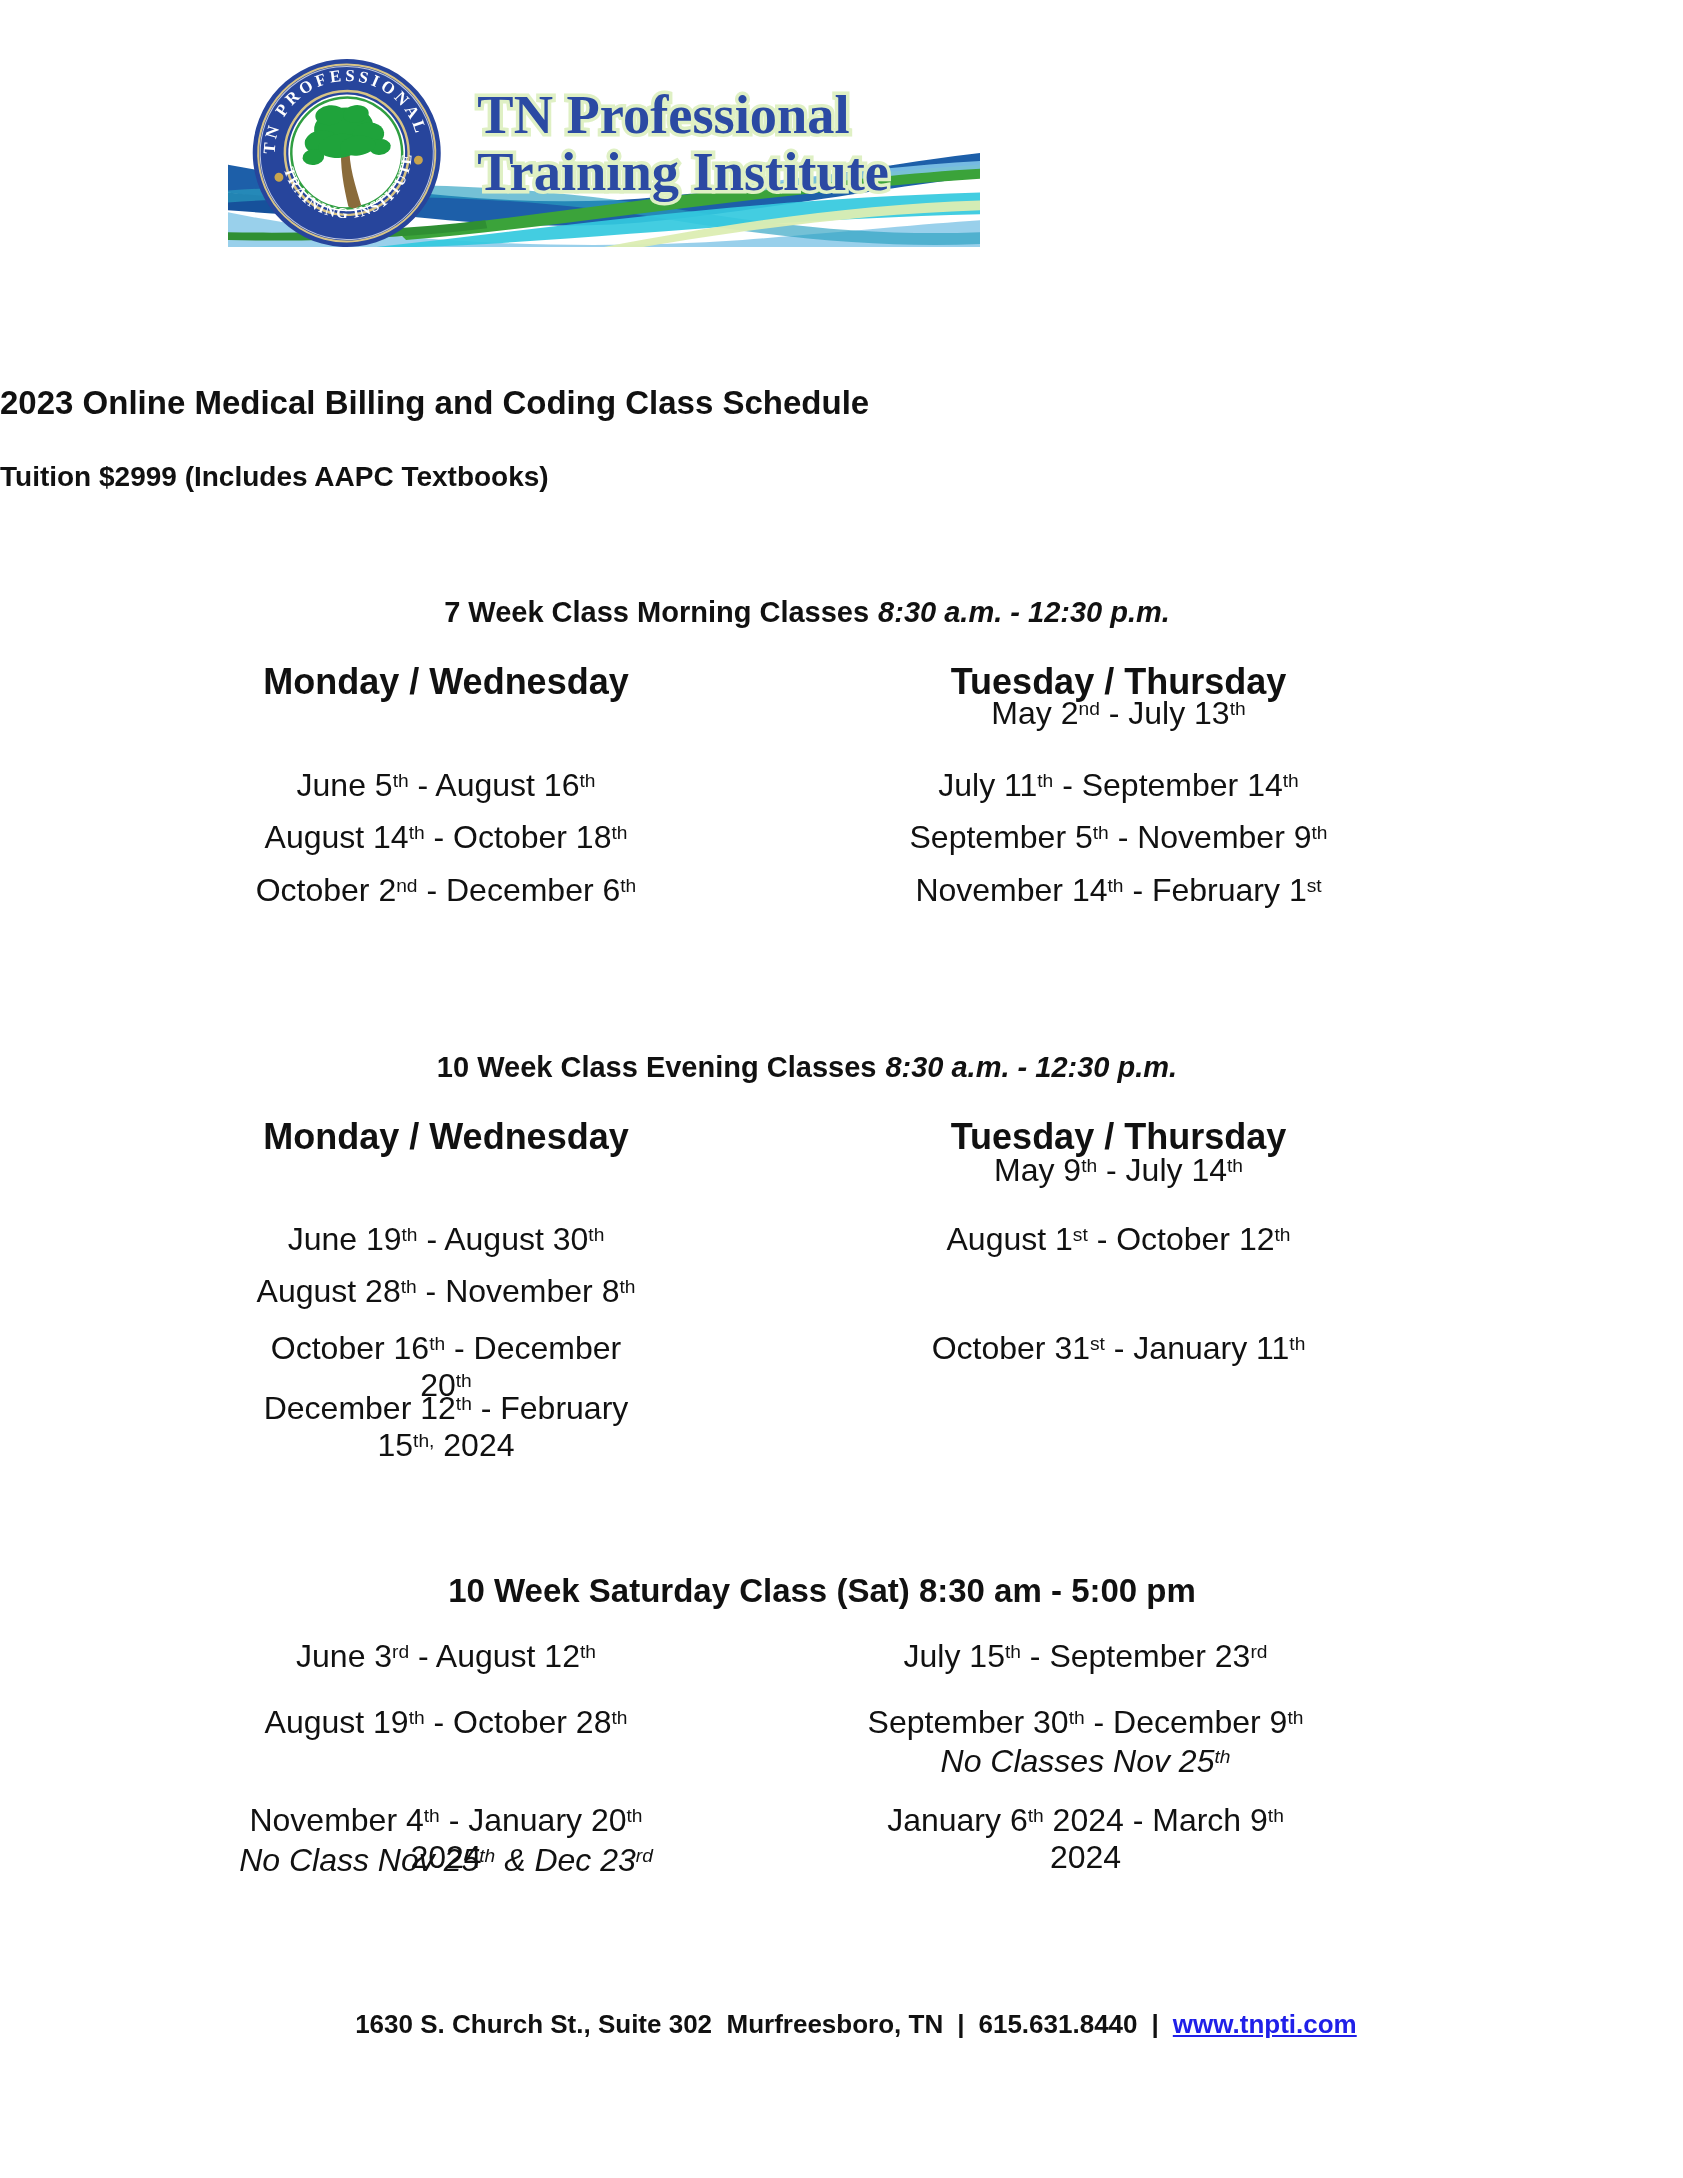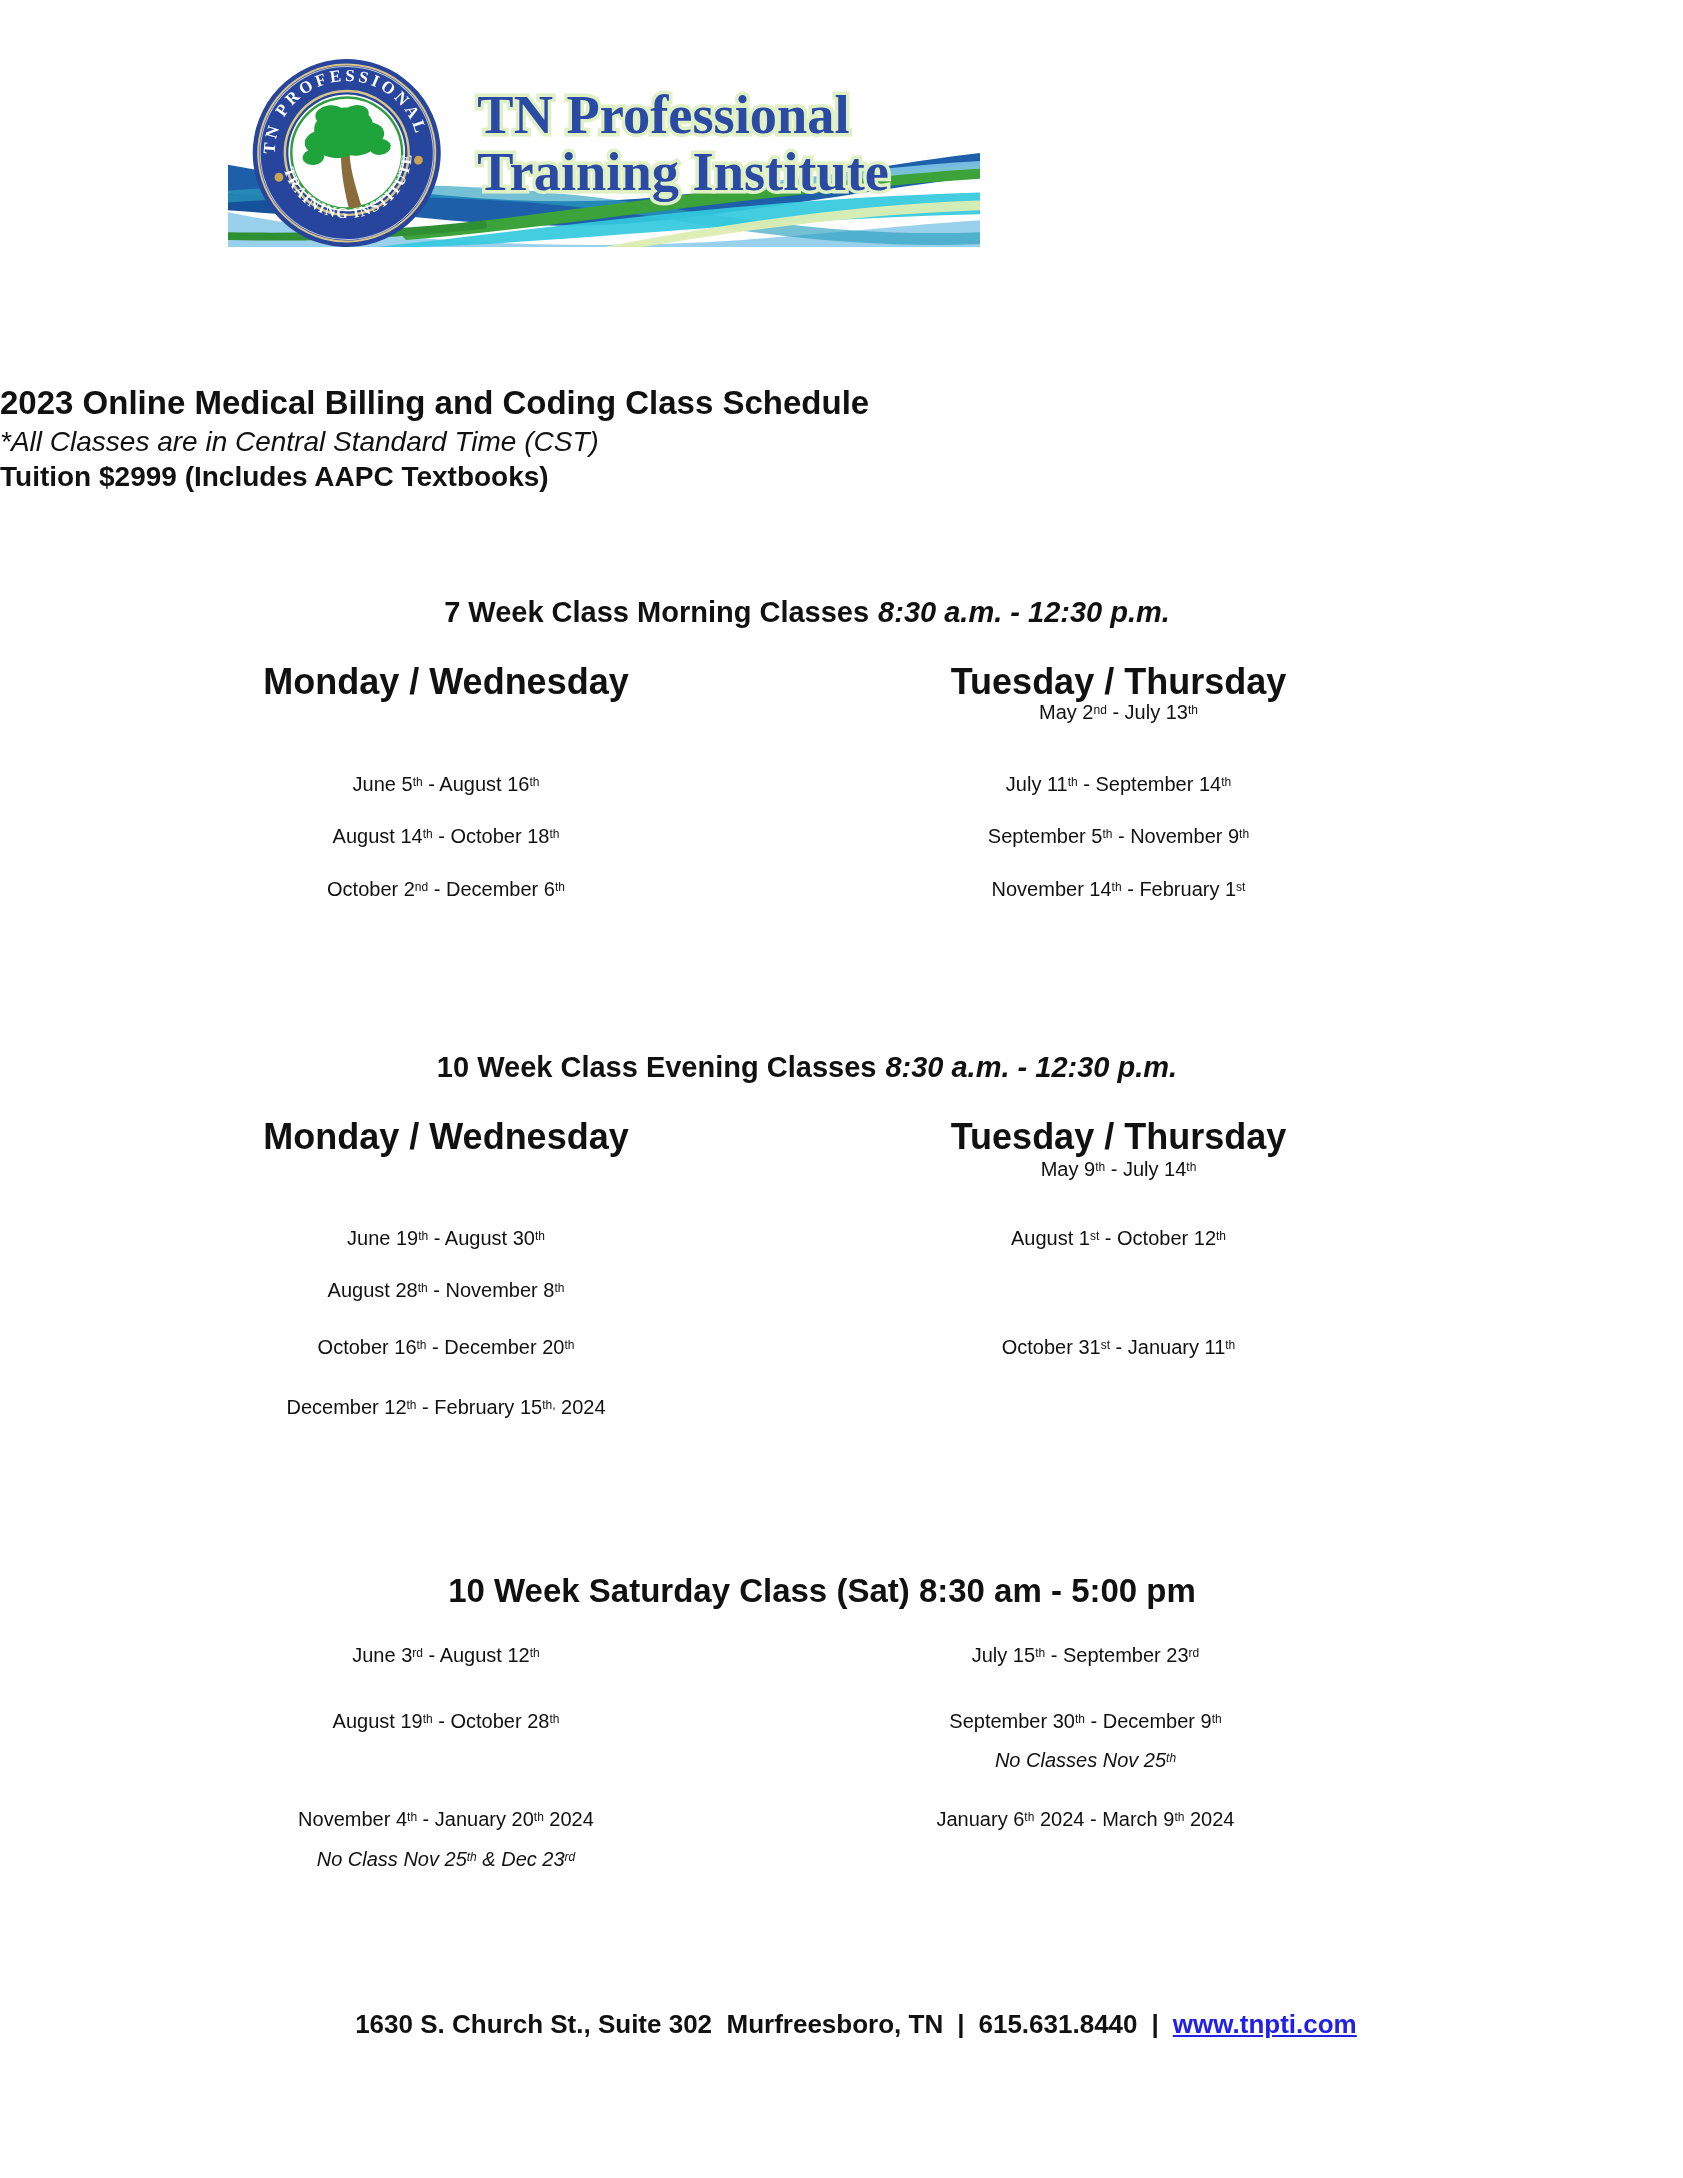--- a/index.html
+++ b/index.html
@@ -17,21 +17,21 @@
   }
   .doc-title{position:absolute;left:0;top:384px;width:100%;font-size:33px;font-weight:bold;}
   .doc-subtitle{position:absolute;left:0;top:426px;width:100%;font-size:28px;font-style:italic;}
   .doc-tuition{position:absolute;left:0;top:461px;width:100%;font-size:28px;font-weight:bold;}
   
   .section{position:absolute;}
   .sec-heading{position:absolute;left:0;top:0;width:100%;text-align:center;font-size:29px;font-weight:bold;}
   .sec-heading .time{font-style:italic;margin-left:9px;}
   .sat-heading{font-size:33px;}
   .col-header{position:absolute;font-size:36px;font-weight:bold;text-align:center;}
-  .date-row{position:absolute;font-size:20px;text-align:center;margin-top:6px;}
+  .date-row{position:absolute;font-size:32px;text-align:center;}
   .note{font-style:italic;}
   sup{font-size:60%;vertical-align:baseline;position:relative;top:-0.45em;line-height:0;}
   .colL{left:20px;width:396px;}
   .colR{left:653px;width:475px;}
   .sat .colL{left:10px;width:416px;}
   .sat .colR{left:630px;width:455px;}
   
   .footer{position:absolute;left:0;top:1978px;width:1683px;text-align:center;
     font-size:26px;font-weight:bold;white-space:pre-wrap;}
   .footer .sep{margin:0 14px;}
@@ -97,21 +97,20 @@
             <ellipse cx="34" cy="-2" rx="11" ry="8"></ellipse>
             <ellipse cx="-6" cy="-8" rx="22" ry="12"></ellipse>
             <ellipse cx="12" cy="-6" rx="18" ry="10"></ellipse>
           </g>
         </g>
       </g>
     </svg>
   </div>
 
   <div class="doc-title">2023 Online Medical Billing and Coding Class Schedule</div>
-  <div class="doc-subtitle">*All Classes are in Central Standard Time (CST)</div>
   <div class="doc-tuition">Tuition $2999 (Includes AAPC Textbooks)</div>
 
   <div class="section" style="left:228px;top:596px;width:1158px;height:327px;">
     <div class="sec-heading">
       <span>7 Week Class Morning Classes</span><span class="time">8:30 a.m. - 12:30 p.m.</span>
     </div>
     <div class="col-header colL" style="top:65px;">Monday / Wednesday</div>
     <div class="col-header colR" style="top:65px;">Tuesday / Thursday</div>
 
     <div class="date-row colR" style="top:99px;">May 2<sup>nd</sup> - July 13<sup>th</sup></div>

